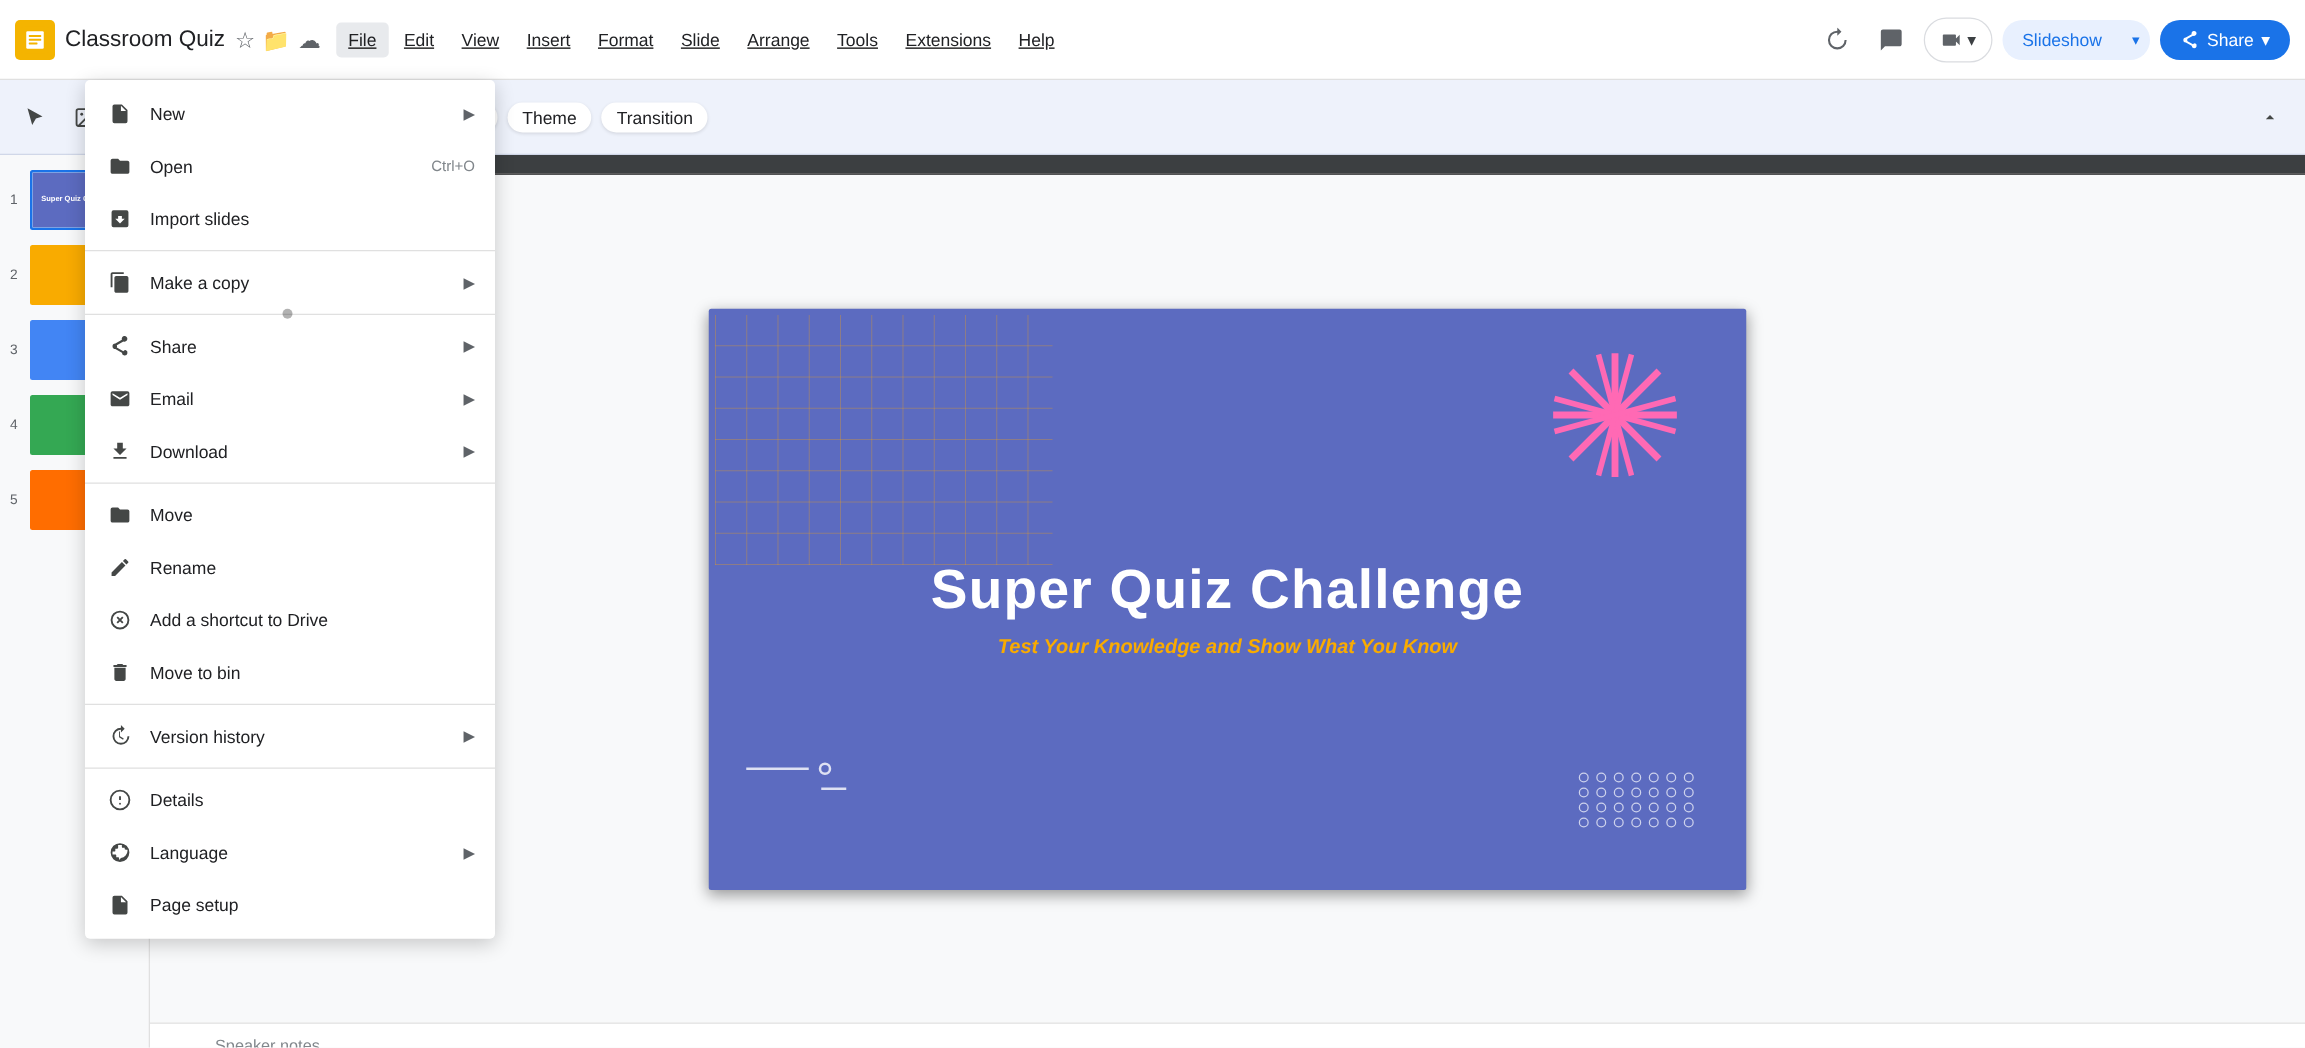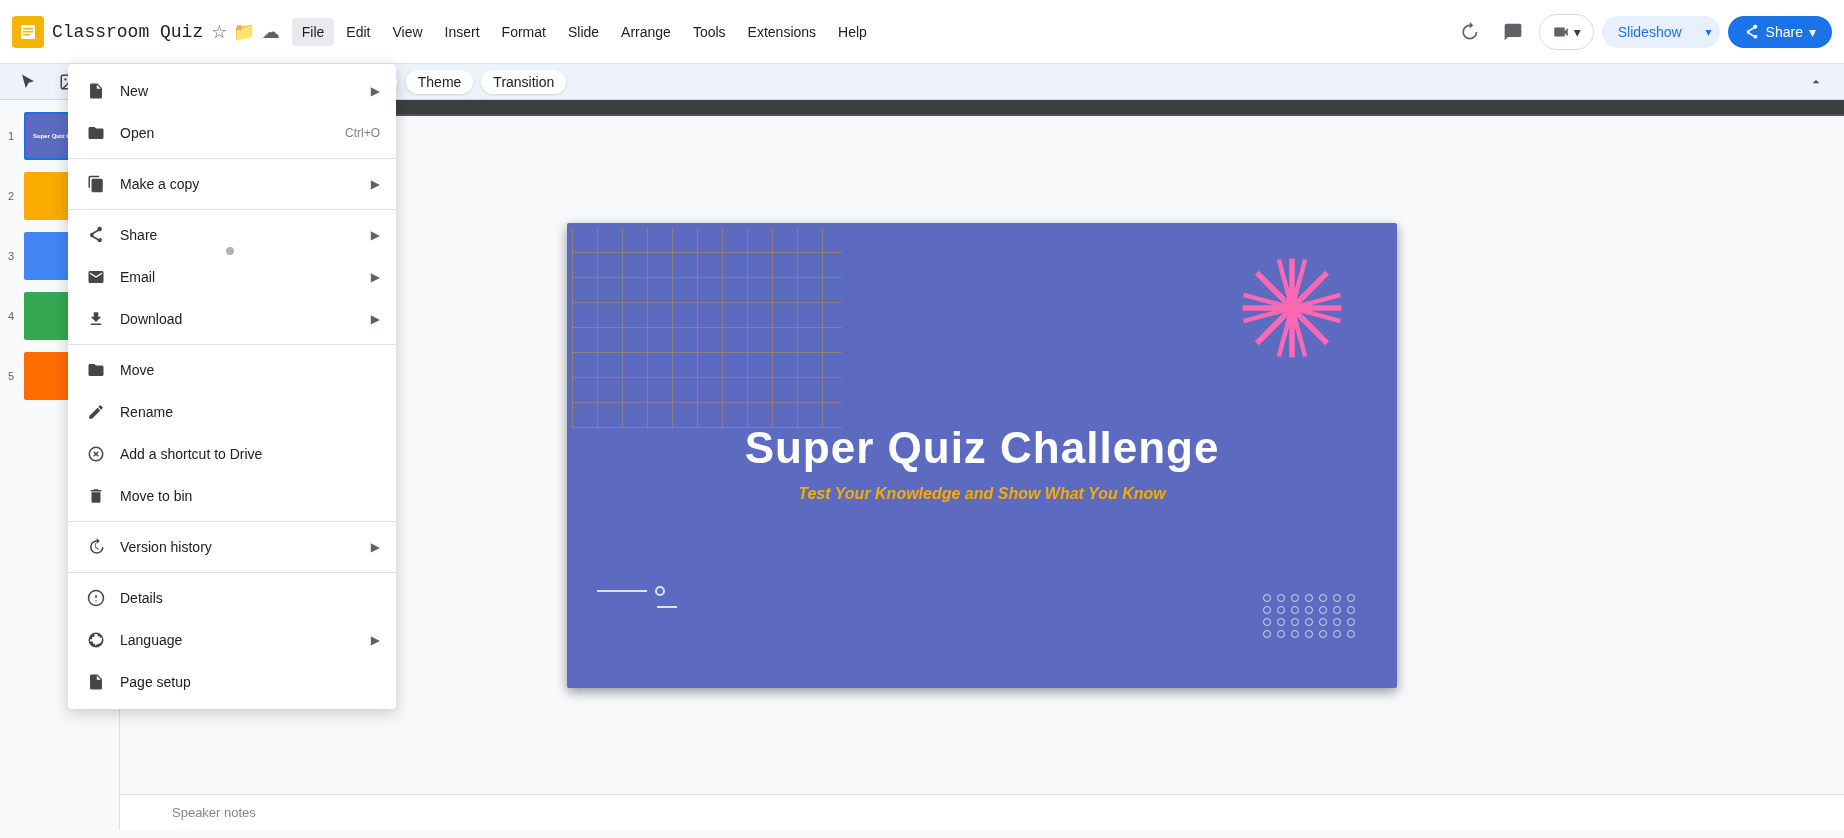--- a/index.html
+++ b/index.html
@@ -7,24 +7,24 @@
 
     
     .top-bar {
       display: flex; align-items: center; height: 64px; background: #fff;
       padding: 0 12px; border-bottom: 1px solid #e0e0e0; position: relative; z-index: 100;
     }
     .app-icon {
       width: 32px; height: 32px; background: #f4b400; border-radius: 4px;
       display: flex; align-items: center; justify-content: center; margin-right: 8px; flex-shrink: 0;
     }
-    .doc-title { font-size: 18px; color: #202124; margin-right: 8px; font-family: Liberation Mono, monospace; }
+    .doc-title { font-size: 18px; color: #202124; margin-right: 8px; }
     .title-icons { display: flex; gap: 6px; align-items: center; margin-right: 12px; }
     .title-icon { font-size: 18px; color: #5f6368; cursor: pointer; }
-    .menu-bar { display: flex; align-items: center; gap: 2px; flex: 1; }
+    .menu-bar { display: flex; align-items: center; gap: 2px; flex: 1; text-decoration: underline; }
     .menu-item {
       padding: 6px 10px; font-size: 14px; color: #202124; cursor: pointer; border-radius: 4px;
       user-select: none;
     }
     .menu-item.active { background: #e8eaed; }
     .top-right { display: flex; align-items: center; gap: 8px; margin-left: auto; }
     .history-btn { width: 36px; height: 36px; border-radius: 50%; border: none; background: transparent; cursor: pointer; display: flex; align-items: center; justify-content: center; color: #5f6368; font-size: 20px; }
     .comment-btn { width: 36px; height: 36px; border-radius: 50%; border: none; background: transparent; cursor: pointer; display: flex; align-items: center; justify-content: center; color: #5f6368; font-size: 20px; }
     .meet-btn {
       display: flex; align-items: center; gap: 4px; padding: 8px 12px;
@@ -40,21 +40,21 @@
       padding: 8px 8px; color: #1a73e8; cursor: pointer; border-left: 1px solid #c5d8fc; border: none; background: transparent;
       font-size: 12px;
     }
     .share-btn {
       display: flex; align-items: center; gap: 6px; padding: 8px 16px;
       background: #1a73e8; color: #fff; border: none; border-radius: 20px; cursor: pointer; font-size: 14px; font-weight: 500;
     }
 
     
     .toolbar {
-      display: flex; align-items: center; height: 36px; background: #eef2fb; padding: 0 12px; gap: 8px; border-bottom: 1px solid #d0d7e8;
+      display: flex; align-items: center; height: 60px; background: #eef2fb; padding: 0 12px; gap: 8px; border-bottom: 1px solid #d0d7e8;
     }
     .toolbar-btn {
       width: 32px; height: 32px; border-radius: 4px; border: none; background: transparent; cursor: pointer;
       display: flex; align-items: center; justify-content: center; color: #444746; font-size: 16px;
     }
     .toolbar-divider { width: 1px; height: 24px; background: #c1c9d8; margin: 0 2px; }
     .toolbar-text-btn {
       padding: 4px 12px; border-radius: 20px; border: none; background: #fff; cursor: pointer;
       font-size: 14px; color: #202124; font-weight: 500; box-shadow: 0 1px 3px rgba(0,0,0,0.12);
     }
@@ -337,20 +337,28 @@
   <div class="menu-row">
     <div class="menu-row-icon">
       <svg width="18" height="18" viewBox="0 0 24 24" fill="#444746">
           <path d="M20 6h-8l-2-2H4c-1.1 0-2 .9-2 2v12c0 1.1.9 2 2 2h16c1.1 0 2-.9 2-2V8c0-1.1-.9-2-2-2z"></path>
         </svg>
     </div>
     <span class="menu-row-label">Open</span>
     <span class="menu-row-shortcut">Ctrl+O</span>
   </div>
 
+  <div class="menu-row">
+    <div class="menu-row-icon">
+      <svg width="18" height="18" viewBox="0 0 24 24" fill="#444746">
+          <path d="M19 3H5a2 2 0 0 0-2 2v14a2 2 0 0 0 2 2h14a2 2 0 0 0 2-2V5a2 2 0 0 0-2-2zm-7 14l-5-5h3V9h4v3h3l-5 5z"></path>
+        </svg>
+    </div>
+    <span class="menu-row-label">Import slides</span>
+  </div>
 
   <div class="menu-divider"></div>
 
   <div class="menu-row">
     <div class="menu-row-icon">
       <svg width="18" height="18" viewBox="0 0 24 24" fill="#444746">
           <path d="M16 1H4c-1.1 0-2 .9-2 2v14h2V3h12V1zm3 4H8c-1.1 0-2 .9-2 2v14c0 1.1.9 2 2 2h11c1.1 0 2-.9 2-2V7c0-1.1-.9-2-2-2z"></path>
         </svg>
     </div>
     <span class="menu-row-label">Make a copy</span>

